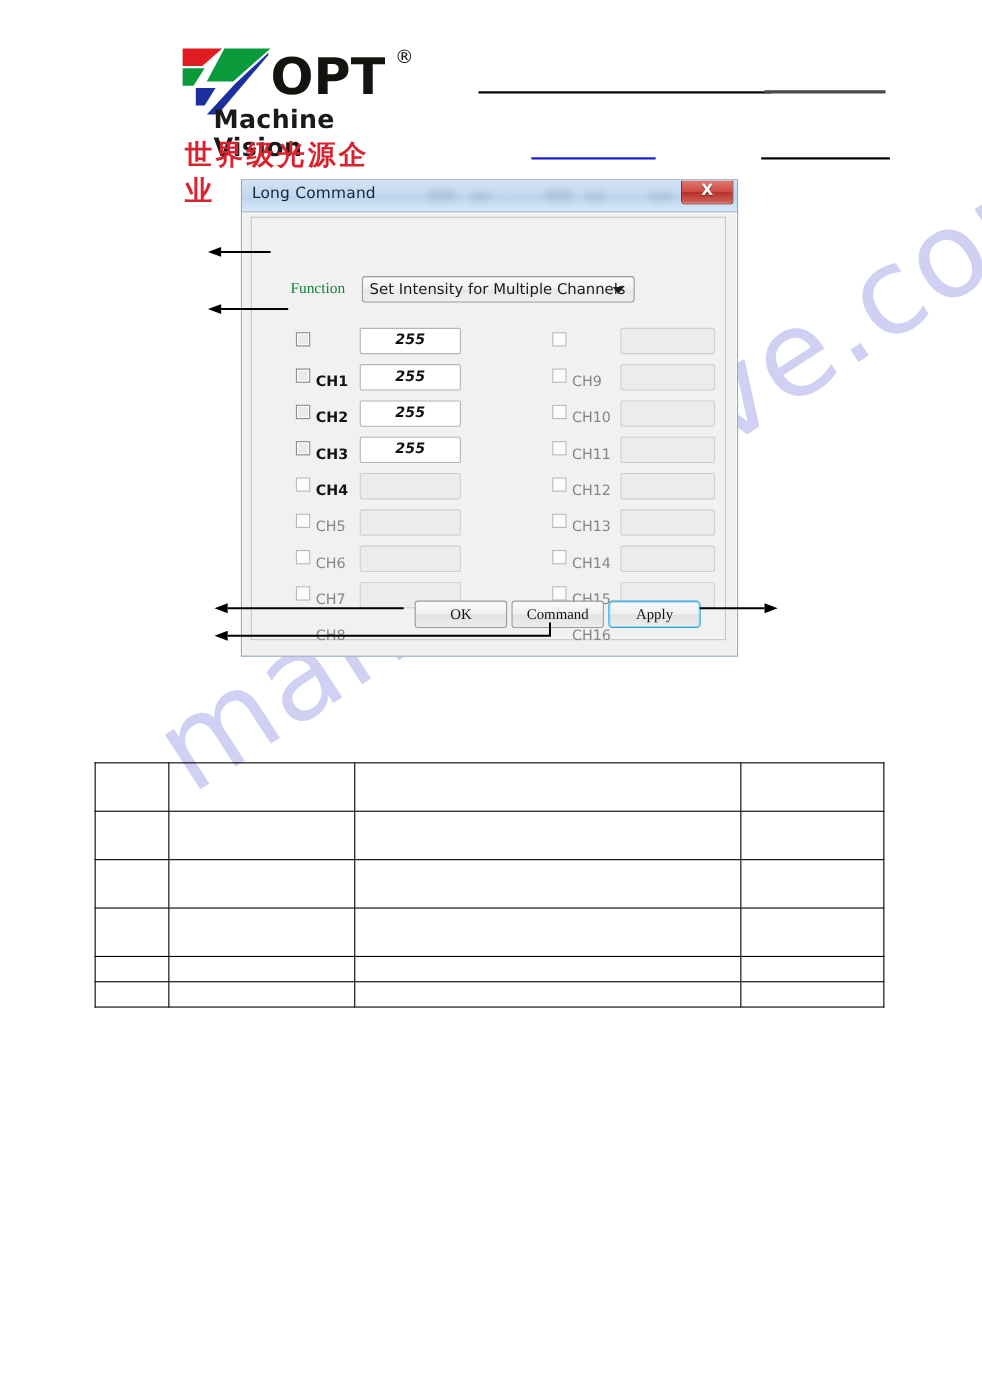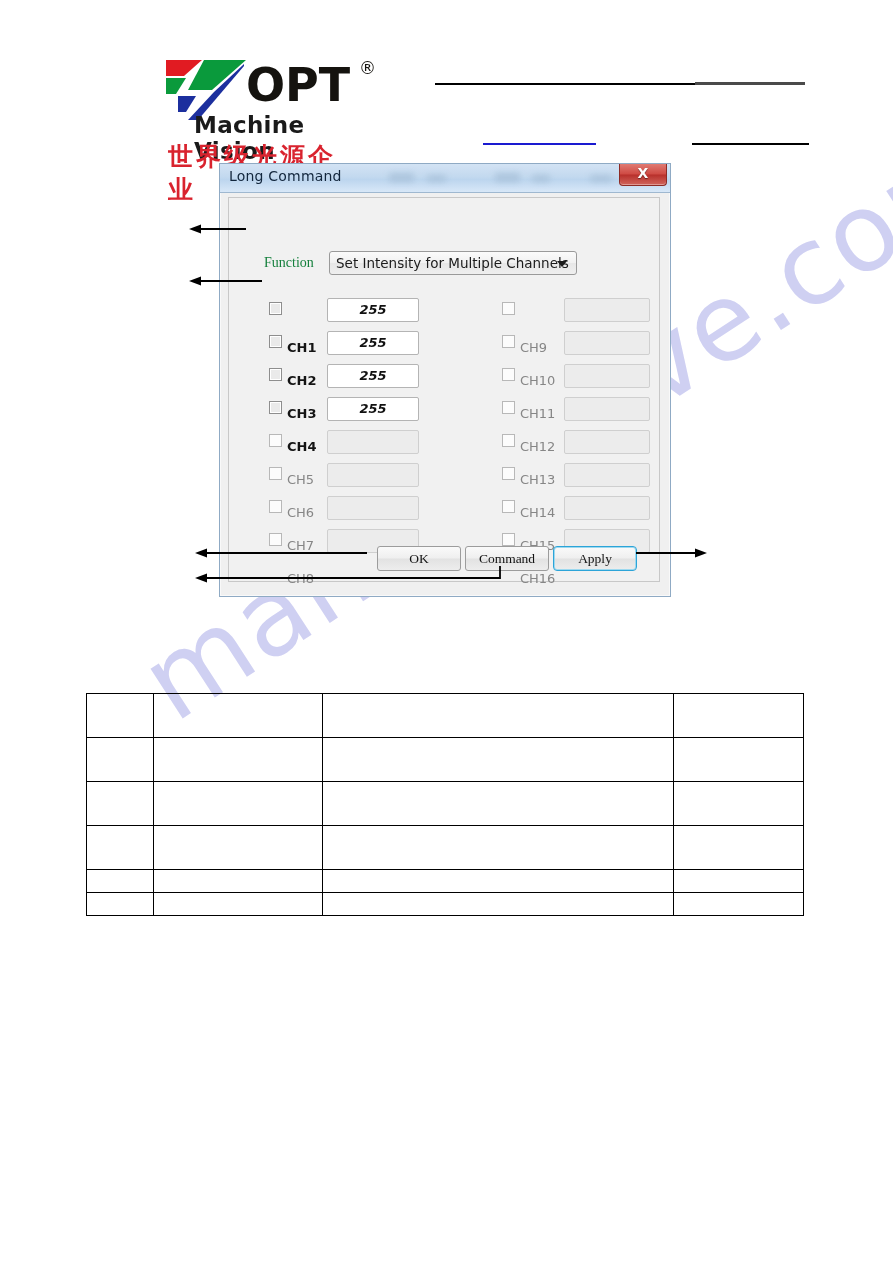--- a/index.html
+++ b/index.html
@@ -45,21 +45,21 @@
   #page-header {
     position: absolute;
     left: 0; top: 0;
     width: 893px;
     height: 160px;
     z-index: 10;
   }
   #logo-block {
     position: absolute;
     left: 162px;
-    top: 54px;
+    top: 38px;
     width: 190px;
     height: 112px;
   }
   #logo-mark {
     position: absolute;
     left: 0px;
     top: 0px;
     width: 88px;
     height: 72px;
   }

